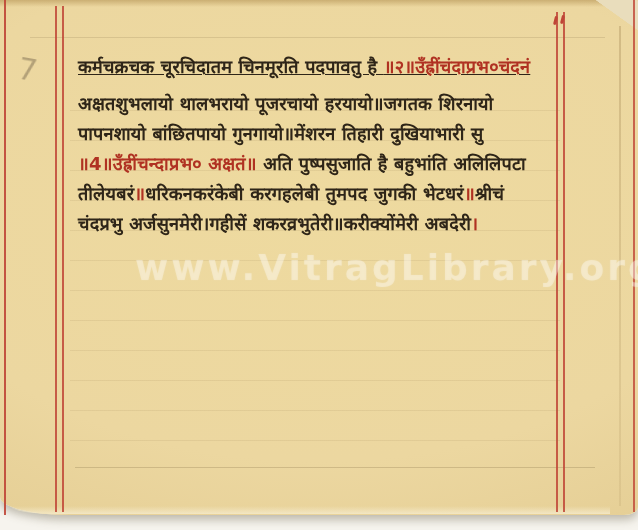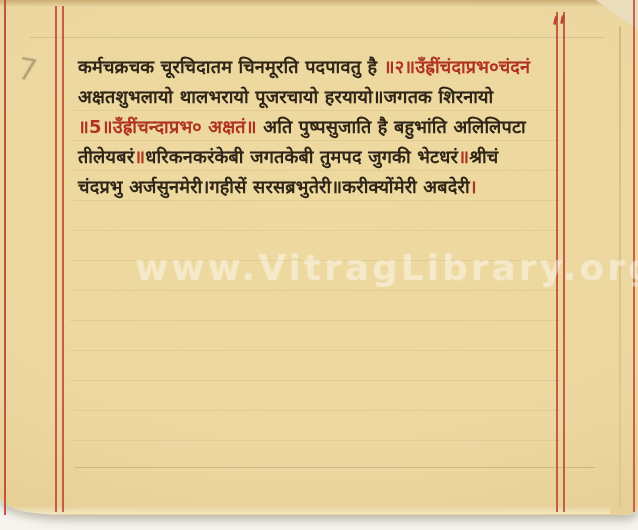--- a/index.html
+++ b/index.html
@@ -57,21 +57,21 @@
     font-size:30px;color:rgba(110,95,70,.45);
     transform:rotate(10deg);filter:blur(.4px);
   }
   
   .textblock{
     position:absolute;left:78px;top:52px;width:480px;
     font-size:18px;font-weight:600;letter-spacing:.2px;
     color:#2e2518;
   }
   .line{height:30px;line-height:30px;white-space:nowrap;}
-  .line:first-child{}
+  .line:first-child{margin-bottom:7px;text-decoration:underline;}
   .ink{color:#2e2518;}
   .red{color:#b03222;}
   
   .ruling{
     position:absolute;left:70px;top:82px;width:490px;height:380px;
     background:repeating-linear-gradient(
       rgba(140,115,70,0) 0 28px, rgba(140,115,70,.12) 28px 29px, rgba(140,115,70,0) 29px 30px);
     pointer-events:none;
   }
   
@@ -104,20 +104,21 @@
     <div class="tick t1"></div>
     <div class="tick t2"></div>
 
     <div class="pencil">7</div>
 
     <div class="ruling"></div>
 
     <div class="textblock">
         <div class="line"><span class="ink">कर्मचक्रचक चूरचिदातम चिनमूरति पदपावतु है </span><span class="red">॥२॥उँह्रींचंदाप्रभ०चंदनं</span></div>
         <div class="line"><span class="ink">अक्षतशुभलायो थालभरायो पूजरचायो हरयायो॥जगतक शिरनायो</span></div>
-        <div class="line"><span class="red">॥5॥उँह्रींचन्दाप्रभ० अक्षतं॥ </span><span class="ink">अति पुष्पसुजाति है बहुभांति अलिलिपटा</span></div>
-        <div class="line"><span class="ink">तीलेयबरं</span><span class="red">॥</span><span class="ink">धरिकनकरंकेबी जगतकेबी तुमपद जुगकी भेटधरं</span><span class="red">॥</span><span class="ink">श्रीचं</span></div>
-        <div class="line"><span class="ink">चंदप्रभु अर्जसुनमेरी।गहीसें सरसब्रभुतेरी॥करीक्योंमेरी अबदेरी</span><span class="red">।</span></div>
+        <div class="line"><span class="ink">पापनशायो बांछितपायो गुनगायो॥मेंशरन तिहारी दुखियाभारी सु</span></div>
+        <div class="line"><span class="red">॥4॥उँह्रींचन्दाप्रभ० अक्षतं॥ </span><span class="ink">अति पुष्पसुजाति है बहुभांति अलिलिपटा</span></div>
+        <div class="line"><span class="ink">तीलेयबरं</span><span class="red">॥</span><span class="ink">धरिकनकरंकेबी करगहलेबी तुमपद जुगकी भेटधरं</span><span class="red">॥</span><span class="ink">श्रीचं</span></div>
+        <div class="line"><span class="ink">चंदप्रभु अर्जसुनमेरी।गहीसें शकरव्रभुतेरी॥करीक्योंमेरी अबदेरी</span><span class="red">।</span></div>
       </div>
 
     <div class="watermark">www.VitragLibrary.org</div>
   </div>
 </div>
 
 </body></html>

